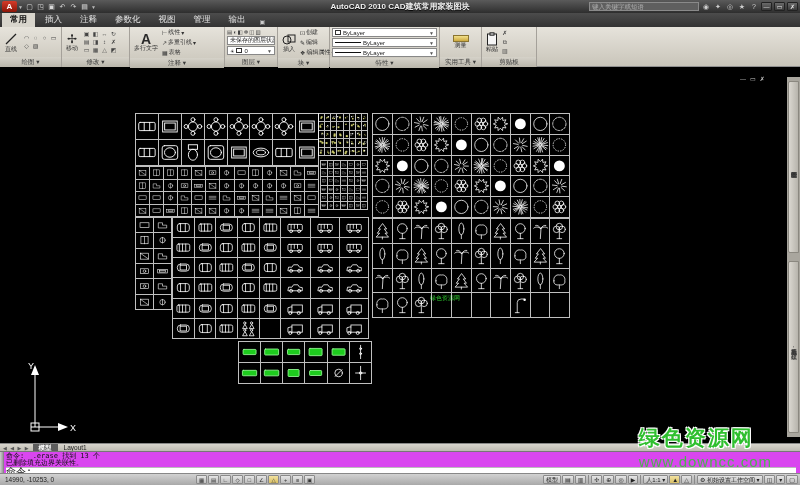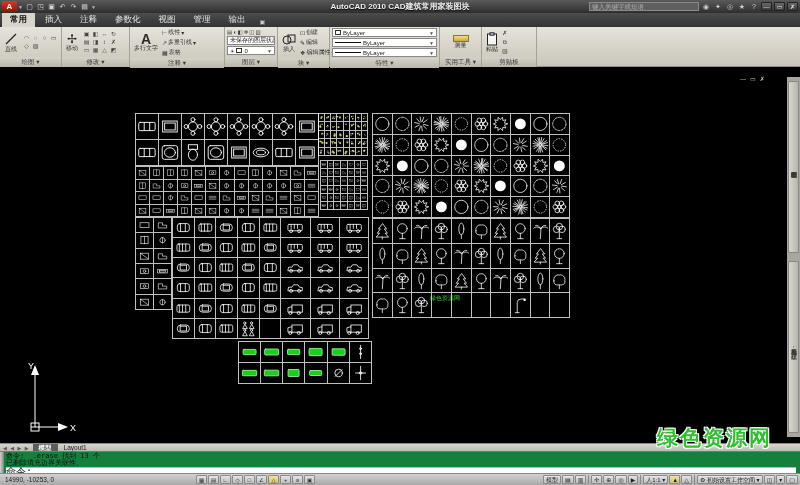--- a/index.html
+++ b/index.html
@@ -78,21 +78,21 @@
   
   #layoutbar { position:absolute; top:443px; left:0; width:800px; height:8px;
     background:linear-gradient(#d8d5cd,#bdbab1); display:flex; align-items:center;
     font-size:6px; color:#333; z-index:20; border-top:1px solid #888; }
   .nav-glyphs { font-size:5px; color:#555; padding:0 3px; letter-spacing:1px; }
   .sheet-tab { padding:0 6px; height:8px; line-height:8px; font-size:6.5px; }
   .sheet-tab.active { background:#5d5d5d; color:#fff; font-weight:bold; }
   .sheet-tab.inactive { background:transparent; color:#222; }
 
   
-  #cmd { position:absolute; top:451px; left:0; width:800px; height:22px; background:#15803d;
+  #cmd { position:absolute; top:451px; left:0; width:800px; height:22px; background:#d946ef;
     border-top:1px solid #777; z-index:20; font-family:"DejaVu Sans Mono", monospace; }
   #cmd-grip { position:absolute; left:0; top:0; width:4px; height:22px;
     background:linear-gradient(90deg,#cfcfcf,#9a9a9a); border-right:1px solid #888; }
   #cmd-history { position:absolute; left:6px; top:1px; font-size:7px; color:#111; line-height:7px; }
   #cmd-prompt { position:absolute; left:6px; top:15px; width:790px; height:7px;
     border-top:1px solid #bbb; font-size:10px; color:#111; line-height:7px; background:#fff; }
 
   
   #status { position:absolute; top:473px; left:0; width:800px; height:12px;
     background:linear-gradient(#d2d2d2,#a9a9a9); border-top:1px solid #888;
@@ -2523,15 +2523,16 @@
       <span class="sb-sep"></span>
       <span class="sb-btn">⚙ <span>初始设置工作空间</span> ▾</span>
       <span class="sb-btn">◫</span>
       <span class="sb-btn">▾</span>
       <span class="sb-btn">▢</span>
     </div>
   </div>
 
   <div id="watermark">
     <div id="watermark-title">绿色资源网</div>
+    <div id="watermark-url">www.downcc.com</div>
   </div>
 
 </div>
 
 </body></html>

